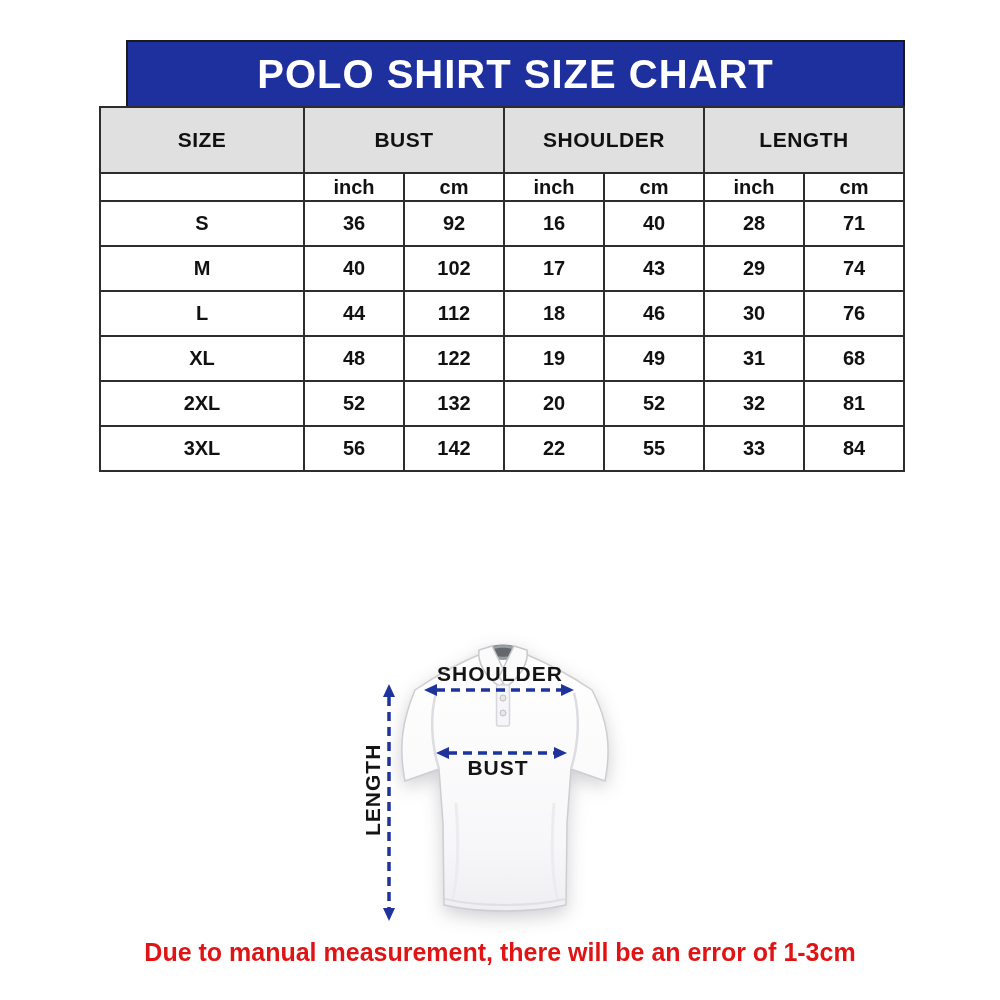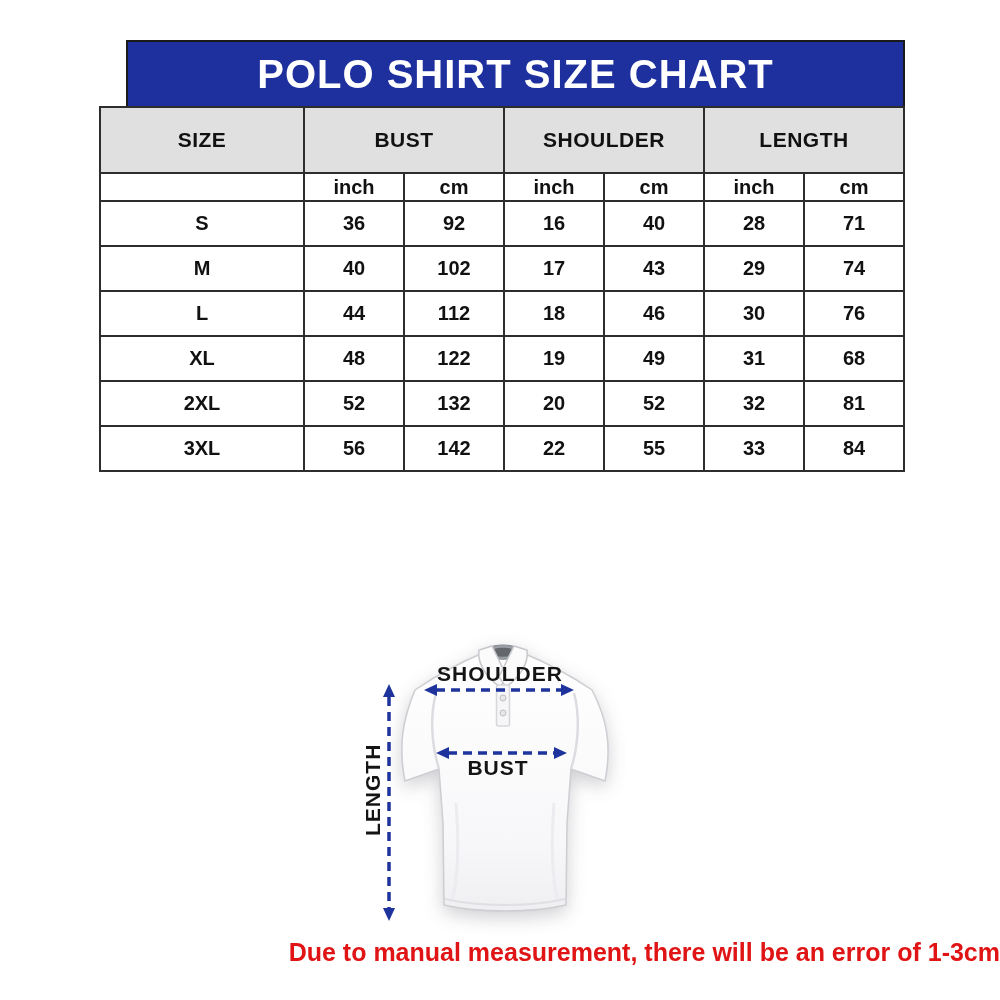--- a/index.html
+++ b/index.html
@@ -54,21 +54,21 @@
   }
   .label-shoulder{left:409px;top:662px;width:182px;}
   .label-bust{left:448px;top:756px;width:100px;}
   .label-length{
     left:332px;top:783px;width:82px;
     transform:rotate(-90deg);transform-origin:center center;
   }
 
   
   .footnote{
-    position:absolute;left:0;top:938px;width:1000px;text-align:right;
+    position:absolute;left:0;top:938px;width:1000px;text-align:center;
     color:var(--footnote_red);font-weight:bold;font-size:25px;
   }
 </style>
 </head>
 <body>
 
 <div class="stage">
 
   <div class="chart-block">
     <div class="banner">

